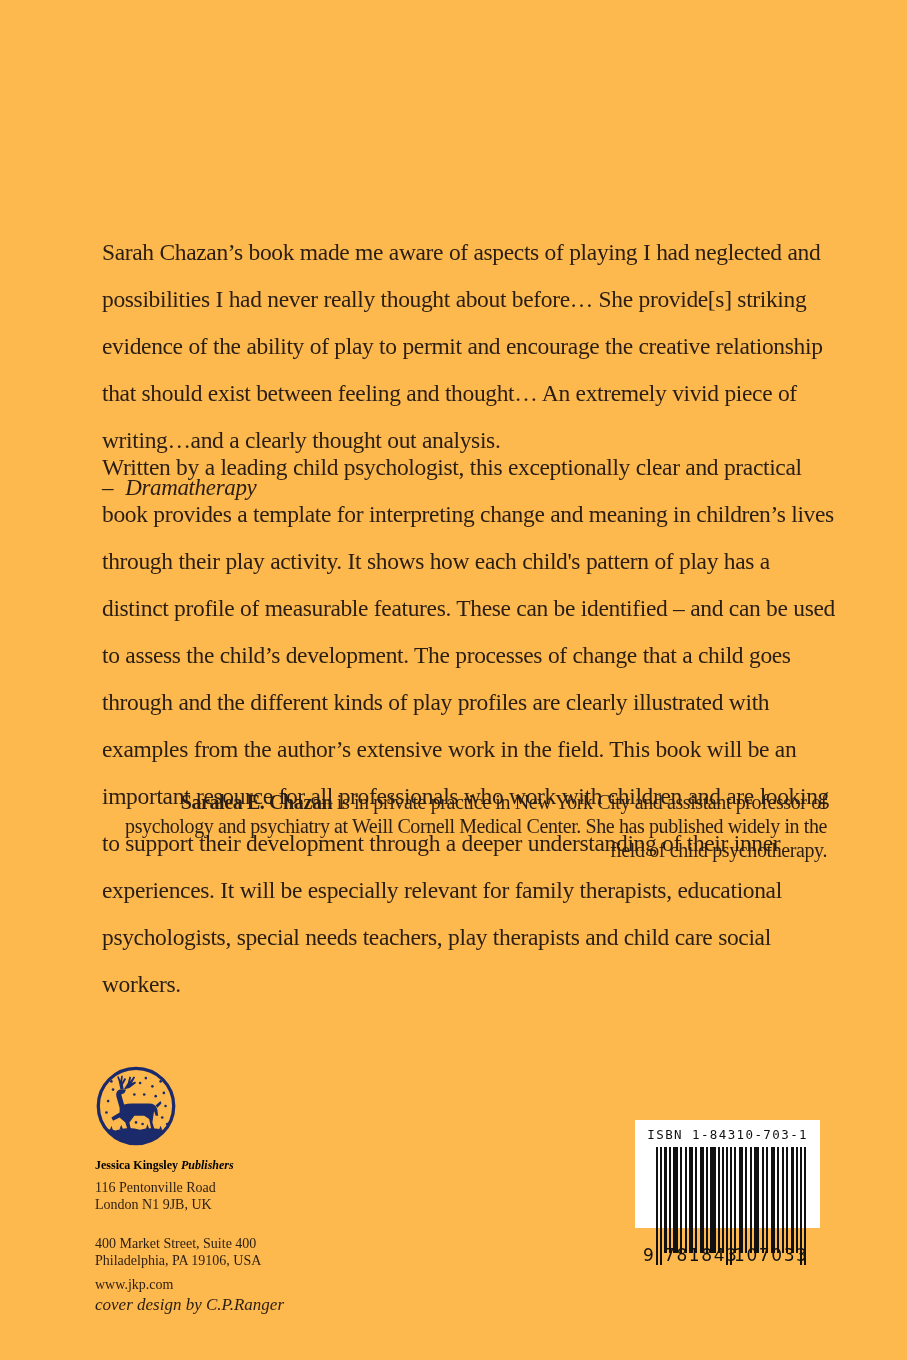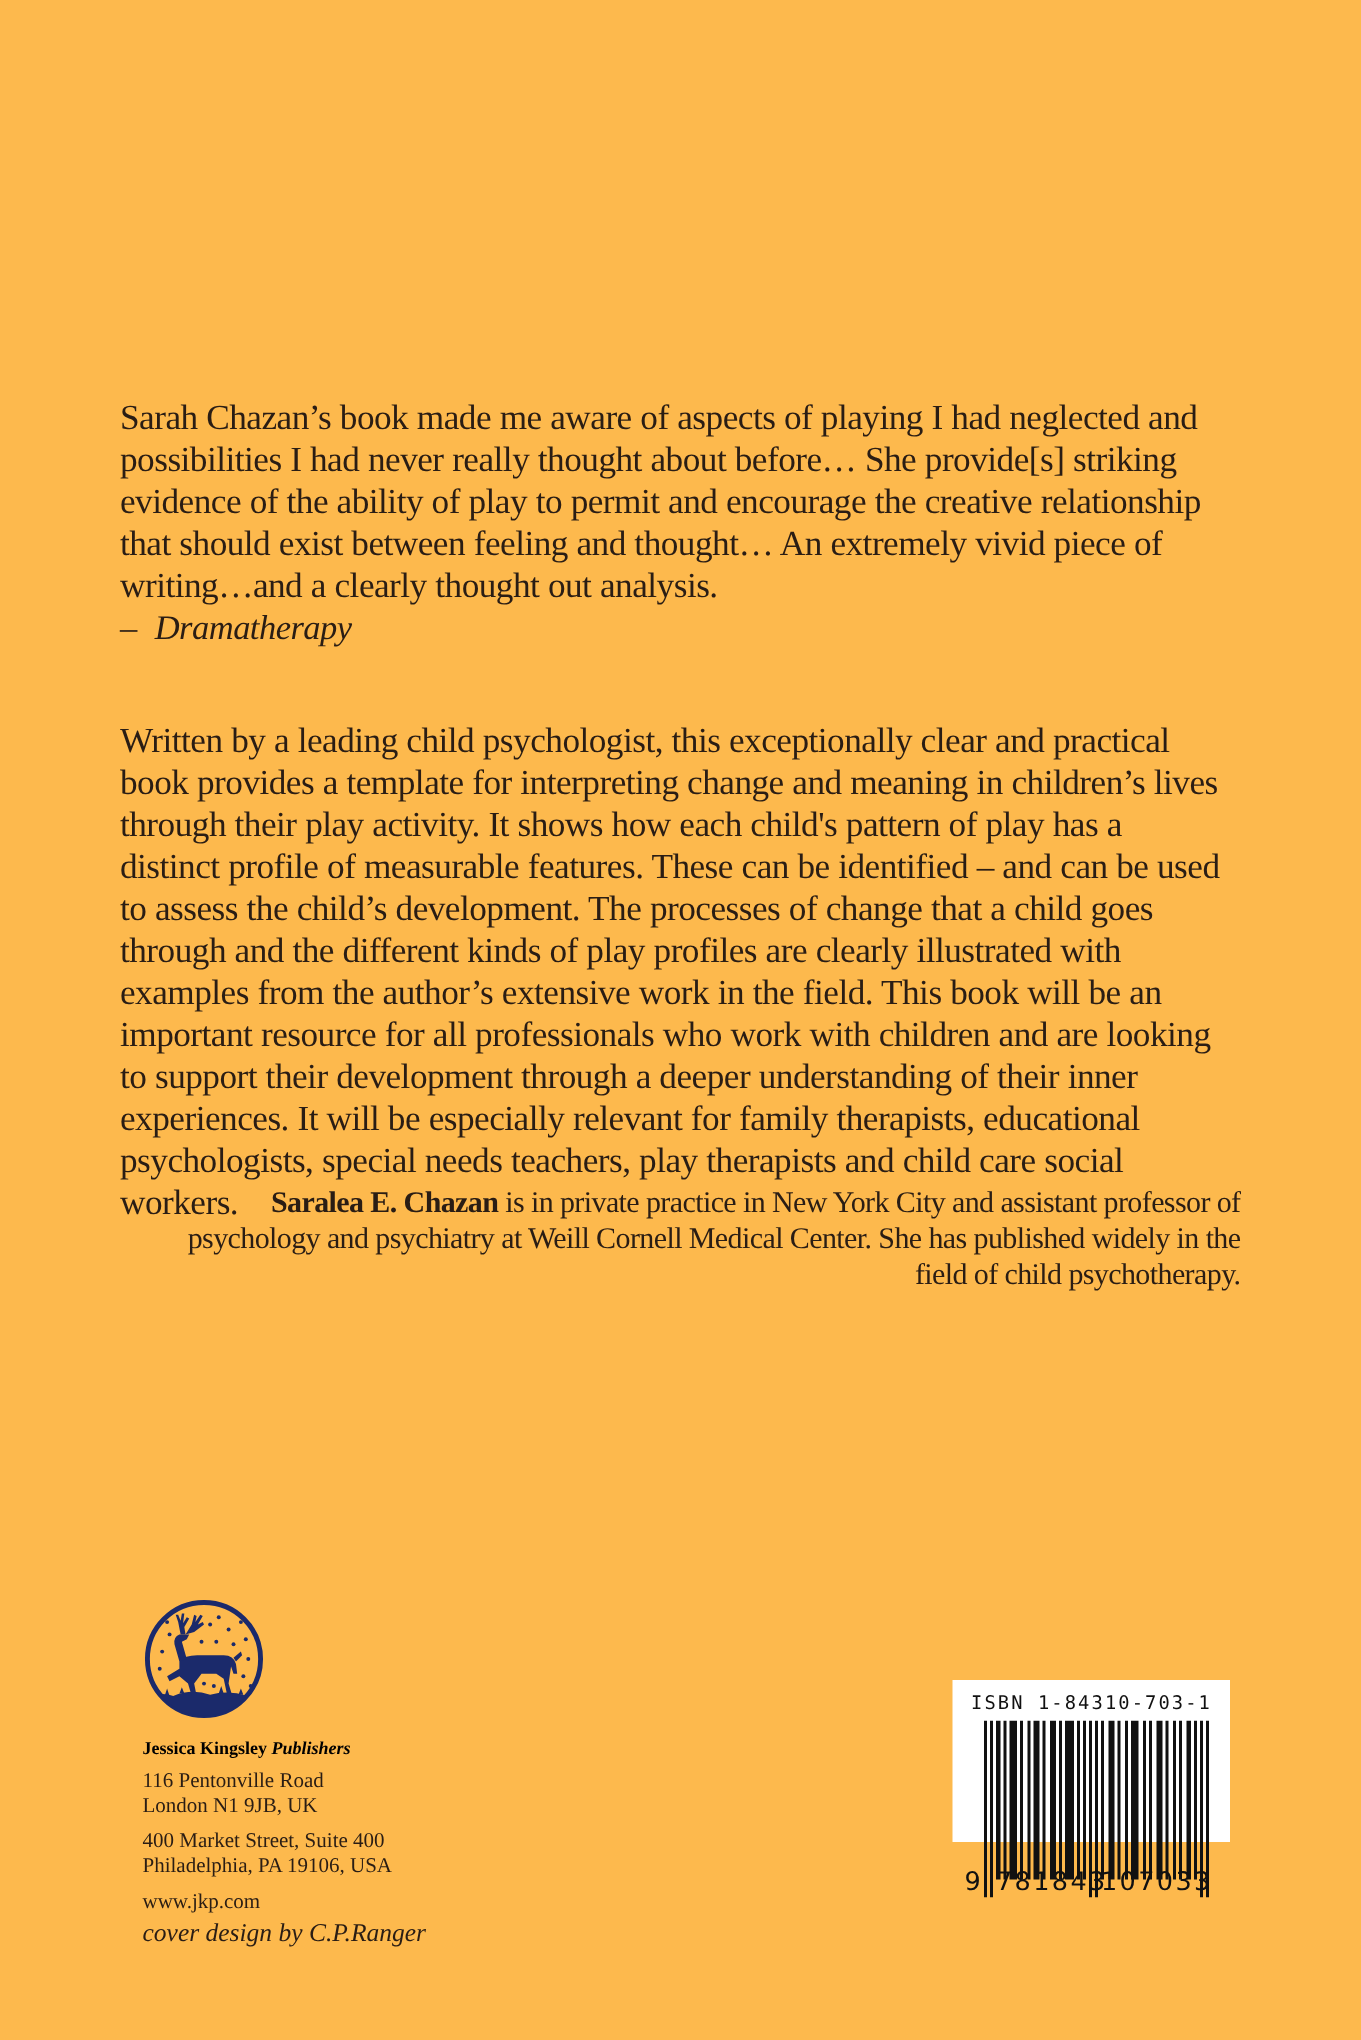--- a/index.html
+++ b/index.html
@@ -16,27 +16,26 @@
     color: #2a1d14;
   }
   .page {
     position: absolute;
     left: 0; top: 0;
     width: 907px; height: 1360px;
     background: #fdb94d;
   }
   .blurb {
     position: absolute;
-    left: 80px;
+    left: 102px;
     width: 735px;
     font-size: 23.5px;
-    line-height: 28px;
+    line-height: 47px;
     letter-spacing: -0.35px;
     word-spacing: 0.2px;
-    margin-top: 36px;
   }
   .review {
     top: 229px;
   }
   .review-text {
     margin: 0;
     text-align: left;
   }
   .review-source {
     margin: 0;
@@ -89,21 +88,21 @@
   }
   .pub-name .italic {
     font-style: italic;
   }
   .pub-address {
     font-size: 14px;
     line-height: 17px;
     margin-top: 4px;
   }
   .pub-address + .pub-address {
-    margin-top: 6px;
+    margin-top: 22px;
   }
   .pub-web {
     font-size: 14px;
     margin-top: 7px;
     line-height: 17px;
   }
   .cover-credit {
     font-size: 17px;
     font-style: italic;
     margin-top: 4px;

